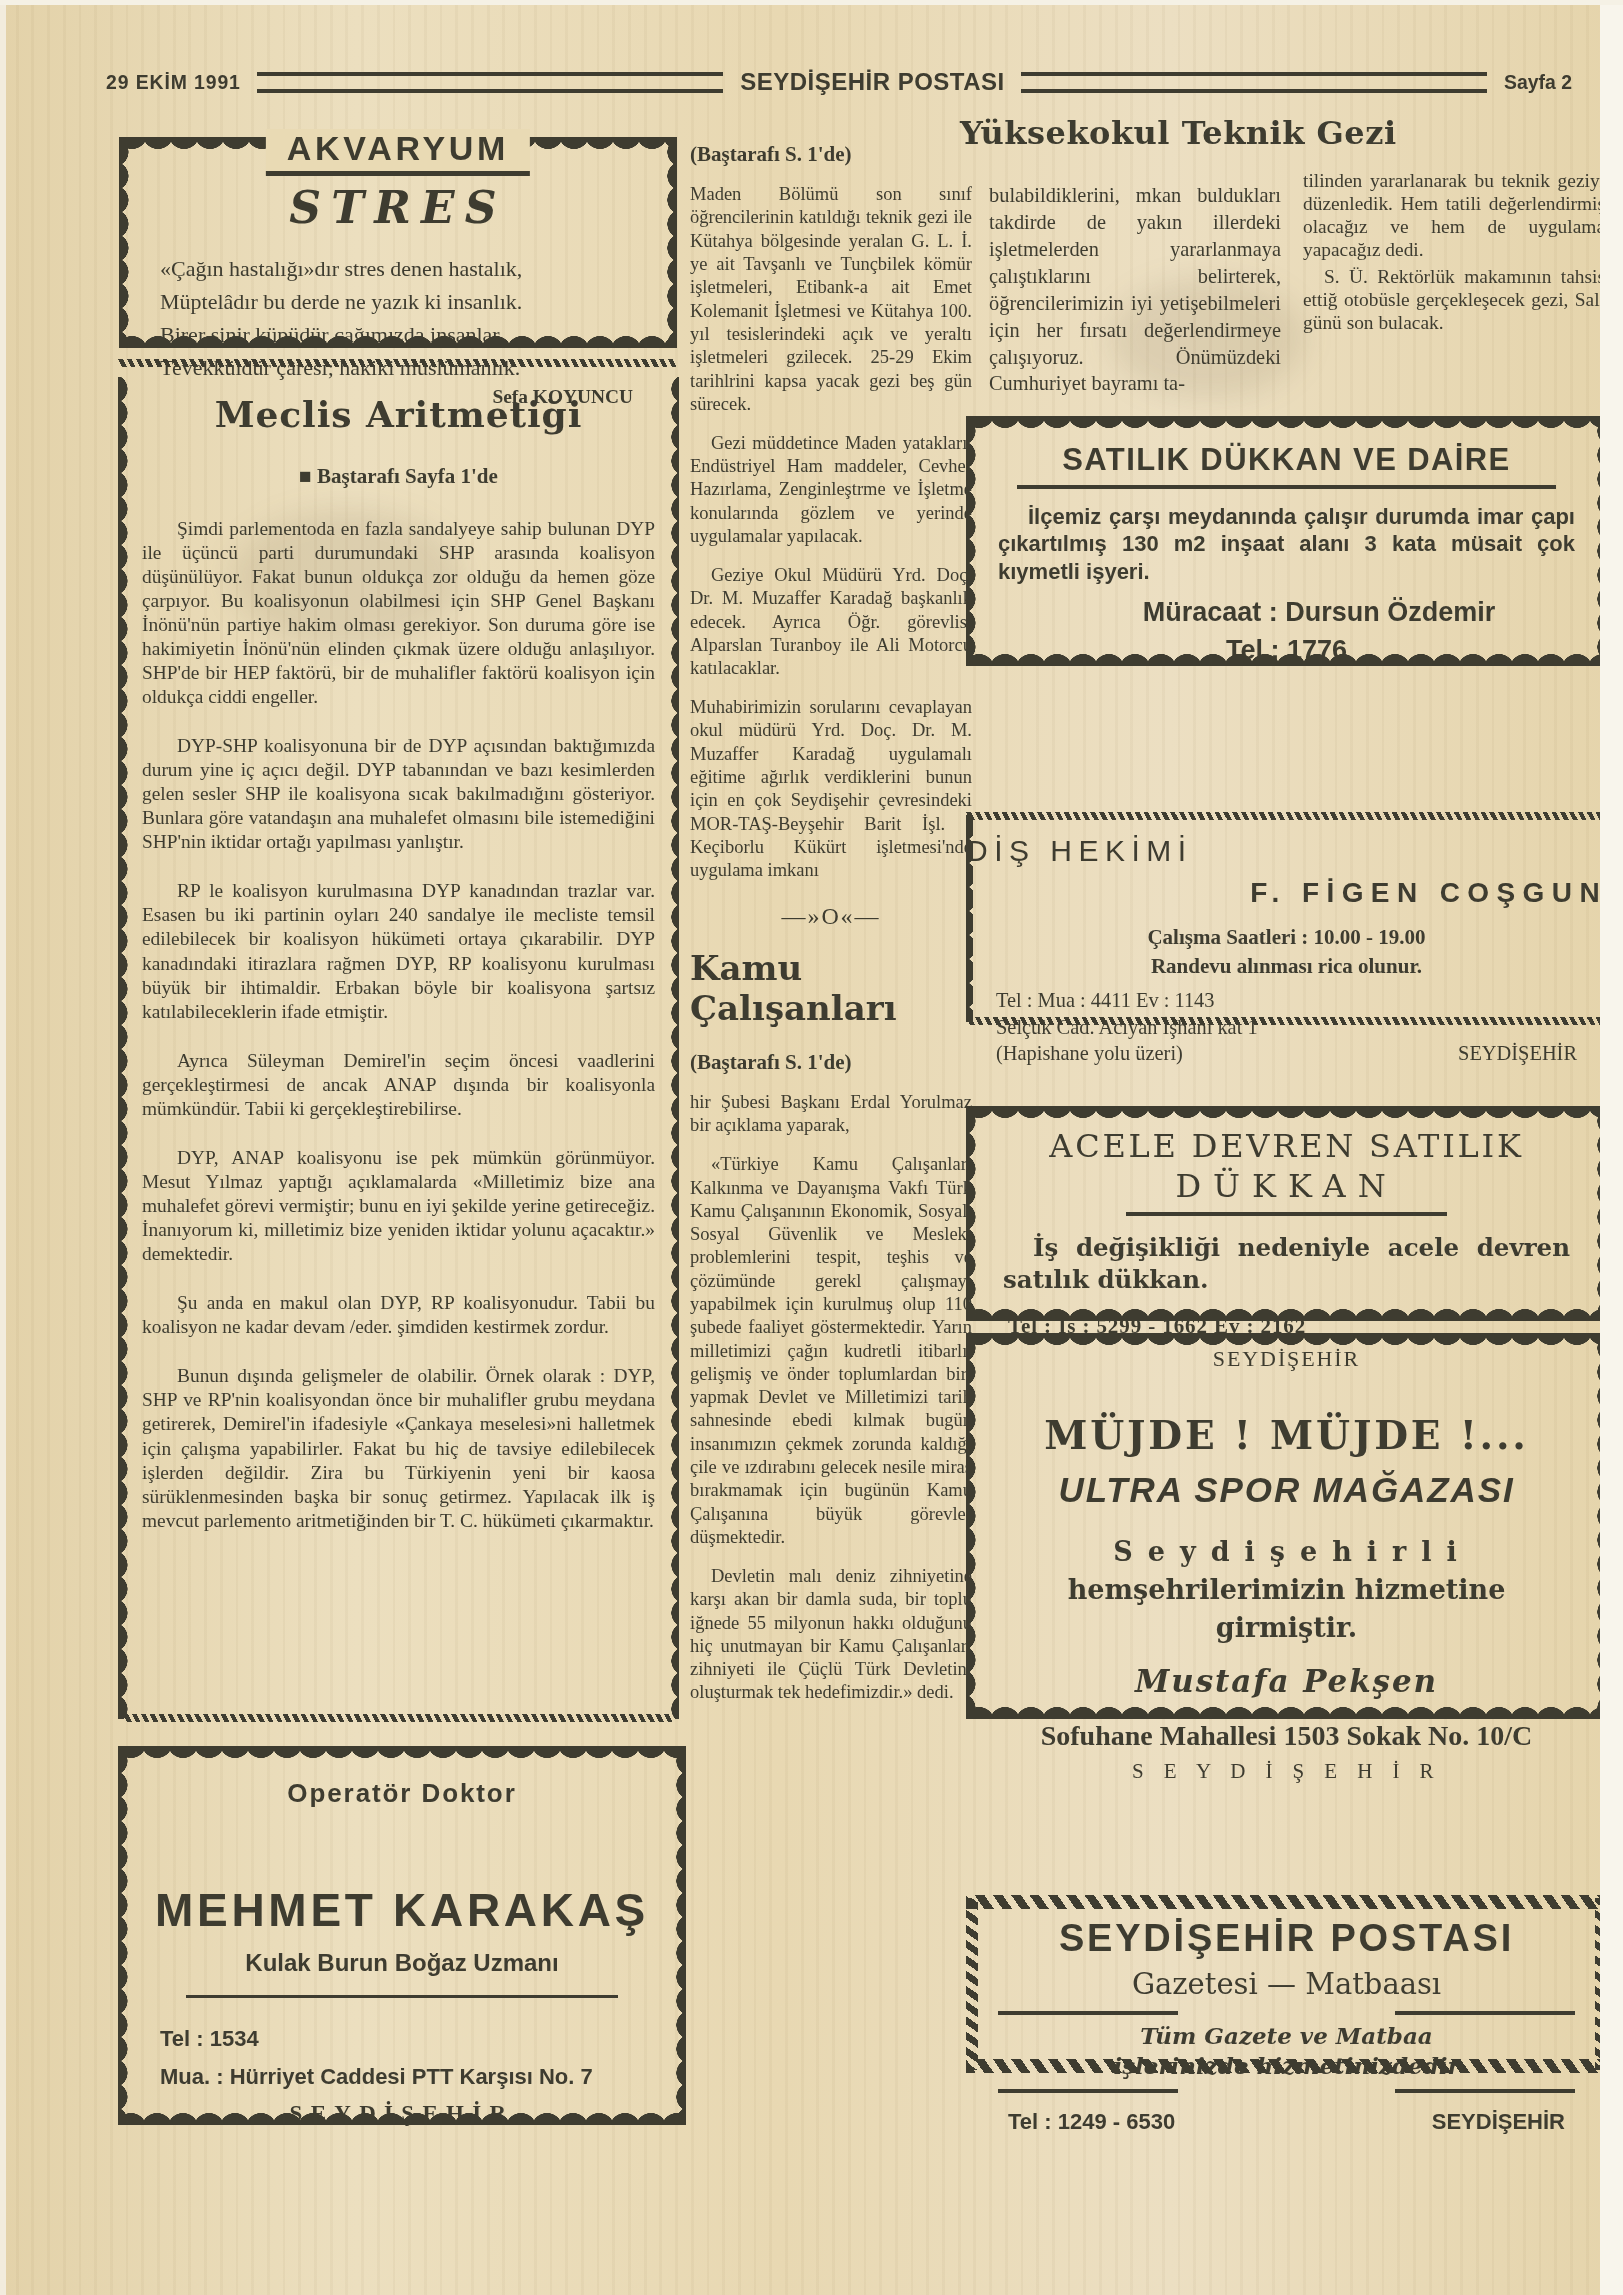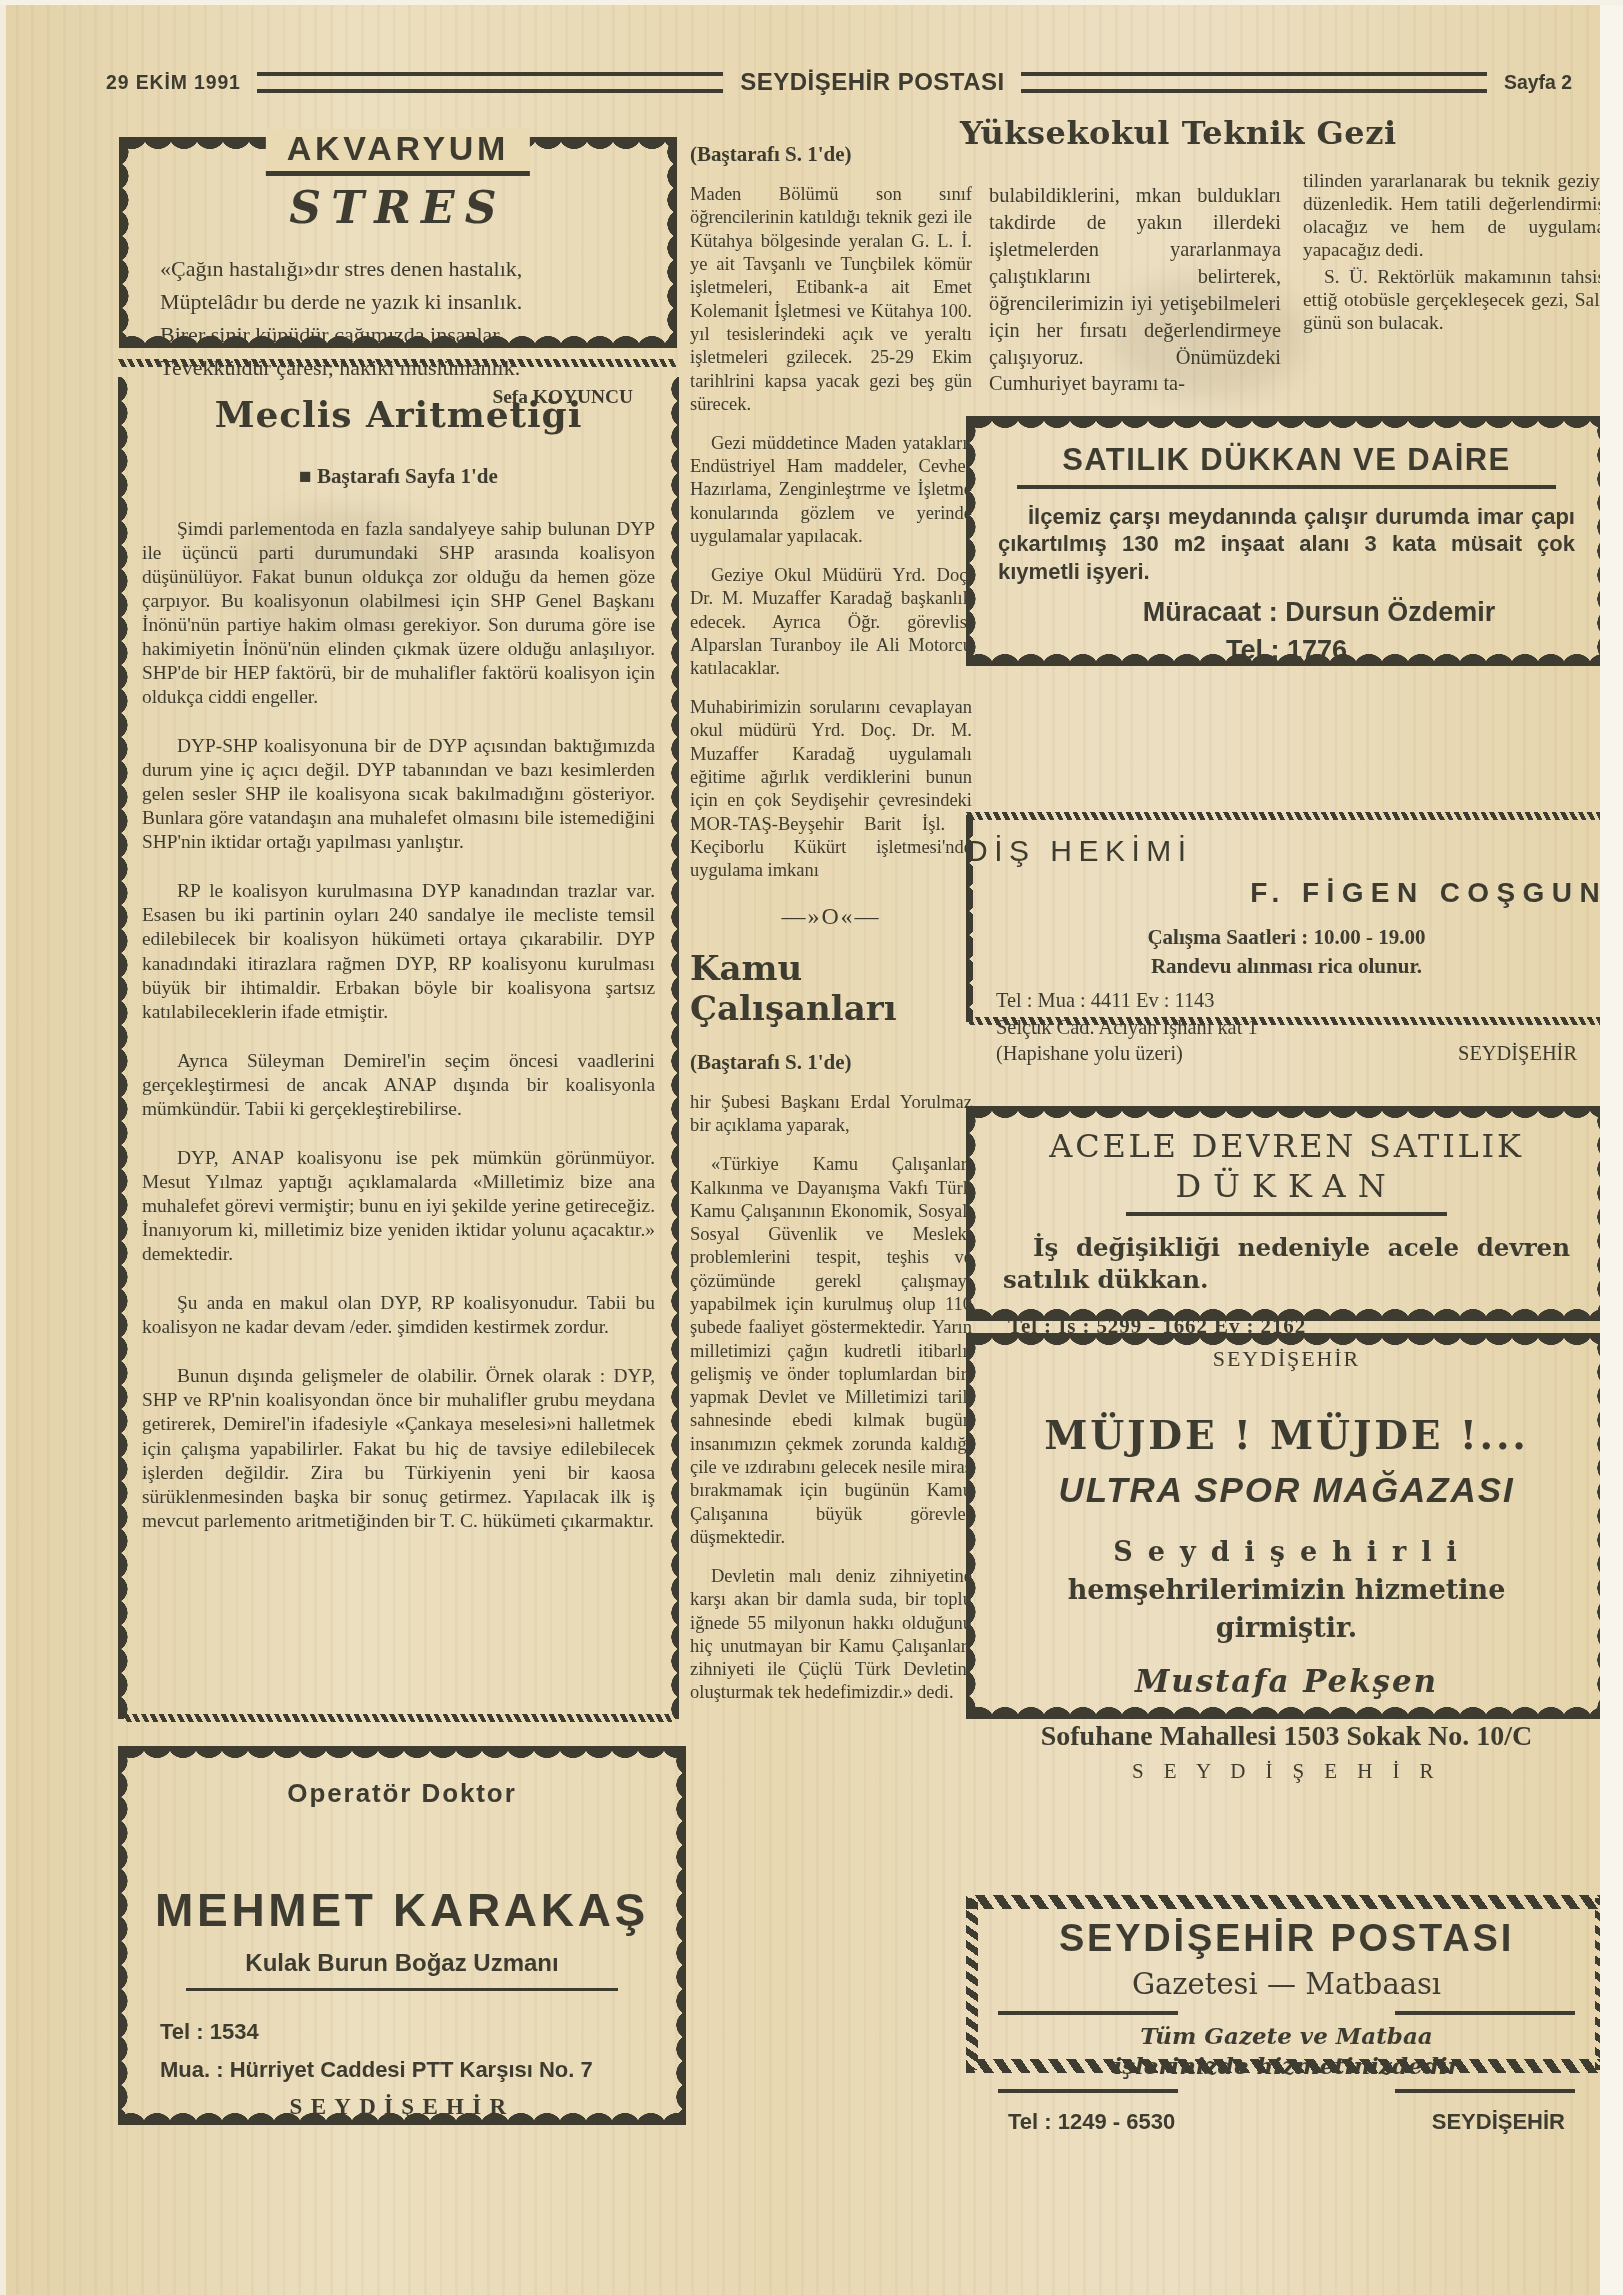--- a/index.html
+++ b/index.html
@@ -54,21 +54,21 @@
   .meclis-inner{position:absolute;left:24px;right:24px;top:18.5px;}
   .m-title{text-align:center;font-family:"DejaVu Serif",serif;font-weight:bold;font-size:36px;letter-spacing:0.9px;}
   .m-cont{margin-top:29px;text-align:center;font-weight:bold;font-size:21px;}
   .m-body{margin-top:28px;}
   .m-body p{margin:0 0 25px 0;font-size:19.4px;line-height:1.24;text-align:justify;text-indent:35px;}
 
   
   .kar{left:118px;top:1736px;width:568px;height:379px;margin-top:10px;}
   .kar .kick{margin-top:32px;text-align:center;font-family:"Liberation Sans",sans-serif;font-weight:bold;font-size:26px;letter-spacing:1.9px;}
   .kar .name{margin-top:74px;text-align:center;font-family:"Liberation Sans",sans-serif;font-weight:bold;font-size:46px;letter-spacing:3.7px;}
-  .kar .spec{margin:12px auto 0 auto;width:76%;text-align:center;font-family:"Liberation Sans",sans-serif;font-weight:bold;font-size:24px;padding-bottom:11px;border-bottom:3.7px solid #3e3c30;}
+  .kar .spec{margin:12px auto 0 auto;width:76%;text-align:center;font-family:"Liberation Sans",sans-serif;font-weight:bold;font-size:24px;padding-bottom:18px;border-bottom:3.7px solid #3e3c30;}
   .kar .tel{margin:28px 0 0 42px;font-size:22px;font-weight:bold;font-family:"Liberation Sans",sans-serif;}
   .kar .adr{margin:12px 0 0 42px;font-size:22px;font-weight:bold;font-family:"Liberation Sans",sans-serif;}
   .kar .city{margin-top:11px;text-align:center;font-size:23px;font-weight:bold;letter-spacing:8.3px;}
 
   
   .gezi-head{left:960px;top:114px;width:467px;font-family:"DejaVu Serif",serif;font-weight:bold;font-size:32px;letter-spacing:0.5px;}
   .midcol{left:690px;top:141px;width:282px;}
   .midcol .cont{font-weight:bold;font-size:21px;}
   .midcol p{margin:0 0 15.7px 0;font-size:18.5px;line-height:1.26;text-align:justify;}
   .midcol p.ind{text-indent:21px;}

